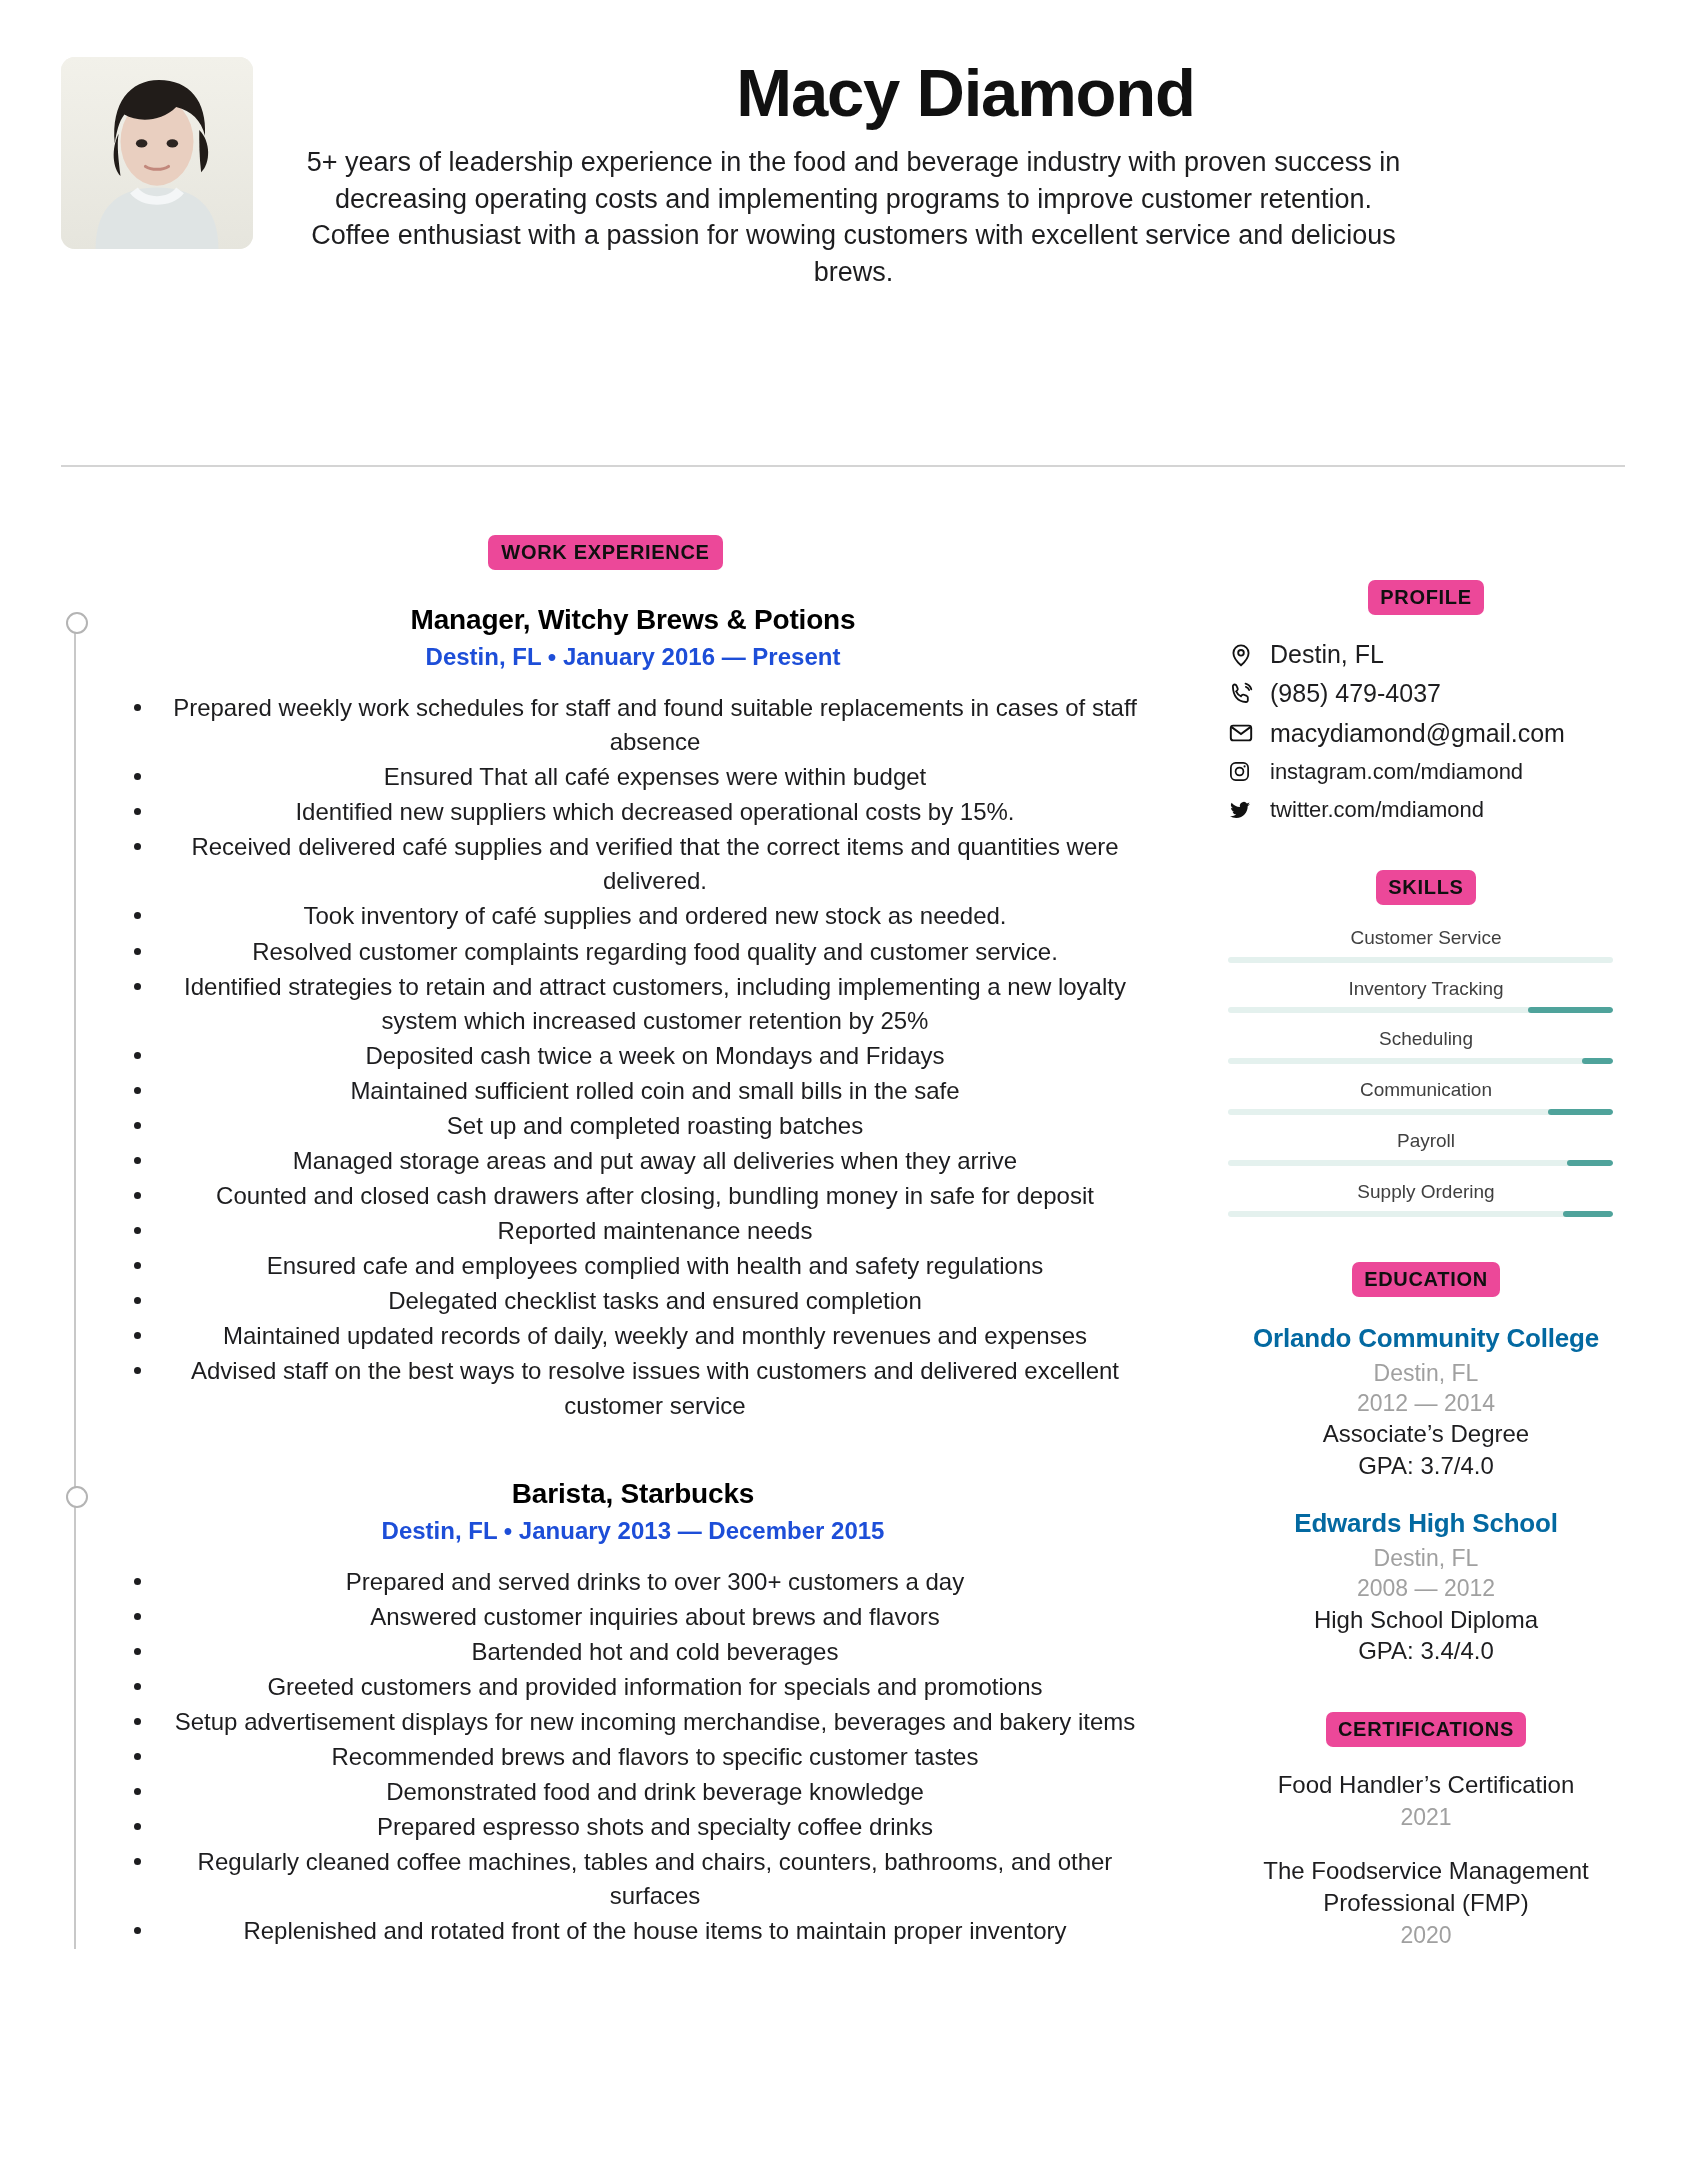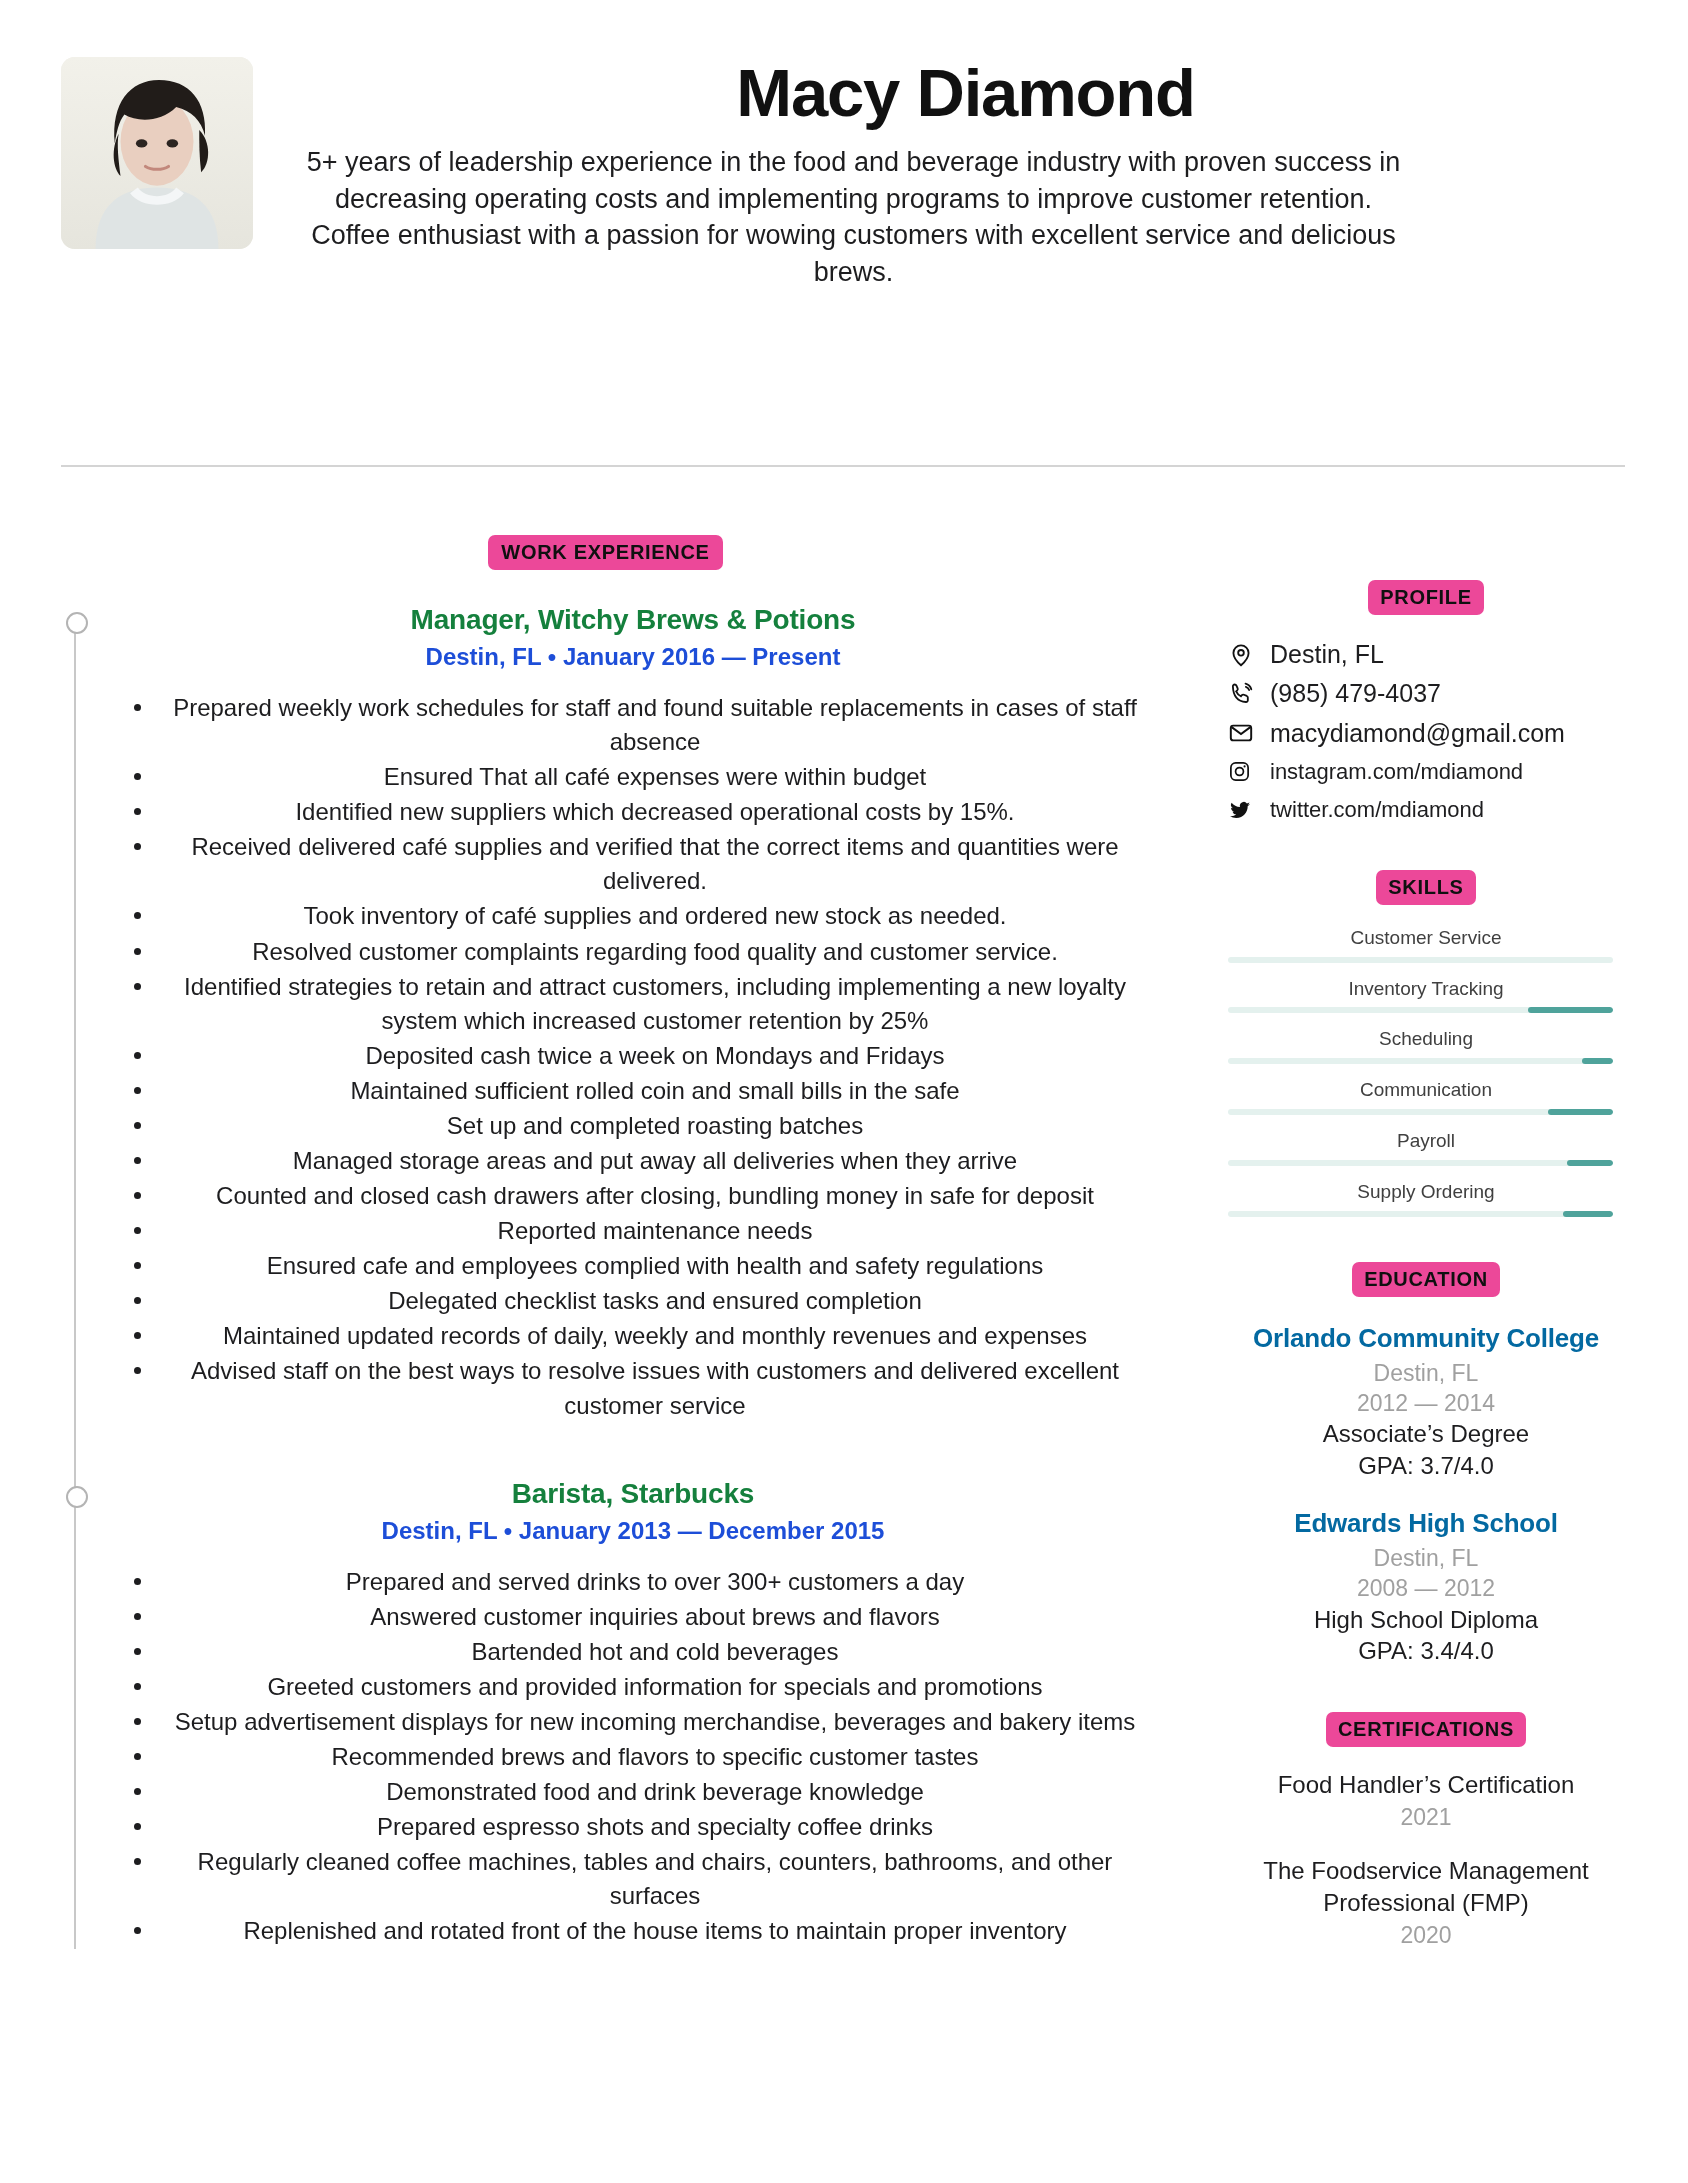--- a/index.html
+++ b/index.html
@@ -127,21 +127,21 @@
     top: 8px;
     width: 18px;
     height: 18px;
     border: 2px solid #b4b4b4;
     border-radius: 50%;
     background: #ffffff;
   }
   .job-title {
     font-size: 28px;
     font-weight: 700;
-    color: #15803d;
+    color: #000000;
     margin: 0 0 7px 0;
     letter-spacing: -0.2px;
   }
   .job-meta {
     font-size: 24px;
     color: #1d4ed8;
     margin: 0 0 20px 0;
     font-weight: 700;
   }
   ul.bullets {

